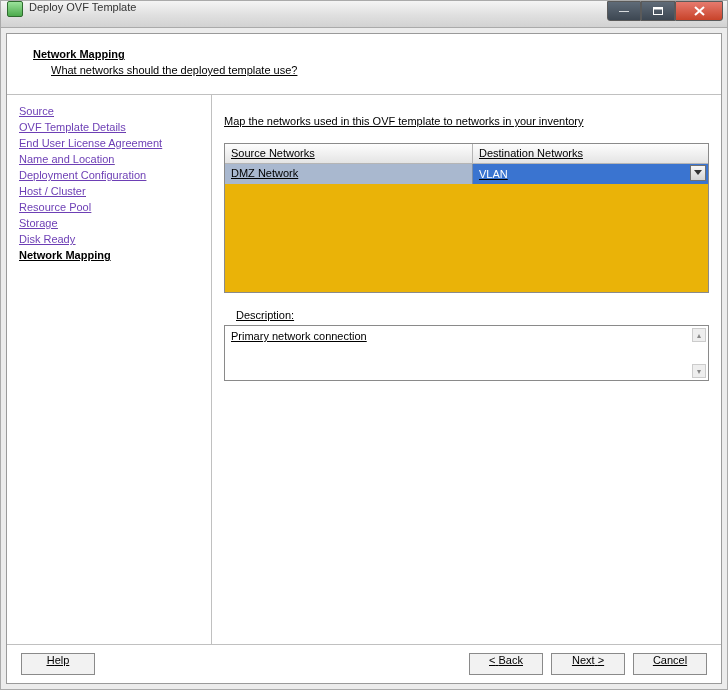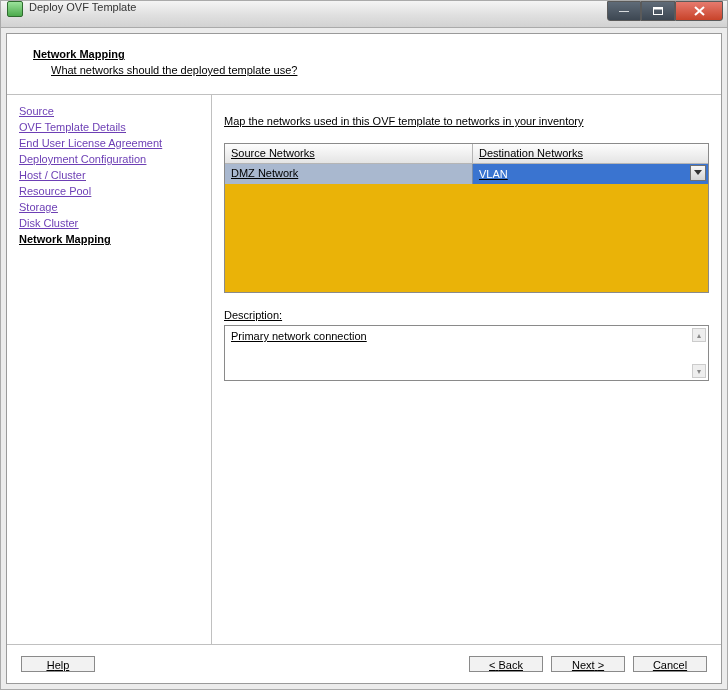--- a/index.html
+++ b/index.html
@@ -144,21 +144,21 @@
     position: absolute;
     right: 1px; top: 1px;
     width: 16px; height: 16px;
     background: linear-gradient(to bottom,#f7f7f7,#d4d4d4);
     border: 1px solid #707070;
     display: flex; align-items: center; justify-content: center;
   }
   .dd-btn svg { width: 8px; height: 6px; }
 
   
-  .desc-label { margin-top: 16px; margin-bottom: 4px; }
+  .desc-label { margin-top: 16px; margin-bottom: 4px; margin-left: 12px; }
   .desc-box {
     border: 1px solid #8a8a8a;
     height: 56px;
     padding: 4px 6px;
     position: relative;
   }
   .scroll-stub {
     position: absolute;
     right: 2px;
     width: 14px; height: 14px;
@@ -172,25 +172,25 @@
   .footer {
     height: 38px;
     display: flex;
     align-items: center;
     padding: 0 14px;
     gap: 8px;
   }
   .footer .spacer { flex: 1; }
   .btn {
     min-width: 74px;
-    height: 16px;
+    height: 22px;
     border: 1px solid #8a8a8a;
     background: #f2f2f2;
     padding: 0 12px;
-    display: flex; align-items: flex-end; justify-content: center;
+    display: flex; align-items: flex-start; justify-content: center;
     cursor: pointer;
   }
   .btn .ul { text-decoration: underline; }
 </style>
 </head>
 <body>
 
 <div class="titlebar">
   <div class="icon"></div>
   <div class="title-text">Deploy OVF Template</div>
@@ -221,25 +221,26 @@
       <div class="heading">Network Mapping</div>
       <div class="sub">What networks should the deployed template use?</div>
     </div>
 
     <div class="body">
 
       <div class="sidebar">
         <a class="step-link">Source</a>
         <a class="step-link">OVF Template Details</a>
         <a class="step-link">End User License Agreement</a>
+        <a class="step-link">Name and Location</a>
         <a class="step-link">Deployment Configuration</a>
         <a class="step-link">Host / Cluster</a>
         <a class="step-link">Resource Pool</a>
         <a class="step-link">Storage</a>
-        <a class="step-link">Disk Cluster</a>
+        <a class="step-link">Disk Ready</a>
         <div class="step-current">Network Mapping</div>
       </div>
 
       <div class="main">
         <div class="instr">Map the networks used in this OVF template to networks in your inventory</div>
 
         <div class="map-table-wrap">
           <div class="map-header">
             <div class="map-header-cell col-src">Source Networks</div>
             <div class="map-header-cell col-dst">Destination Networks</div>

